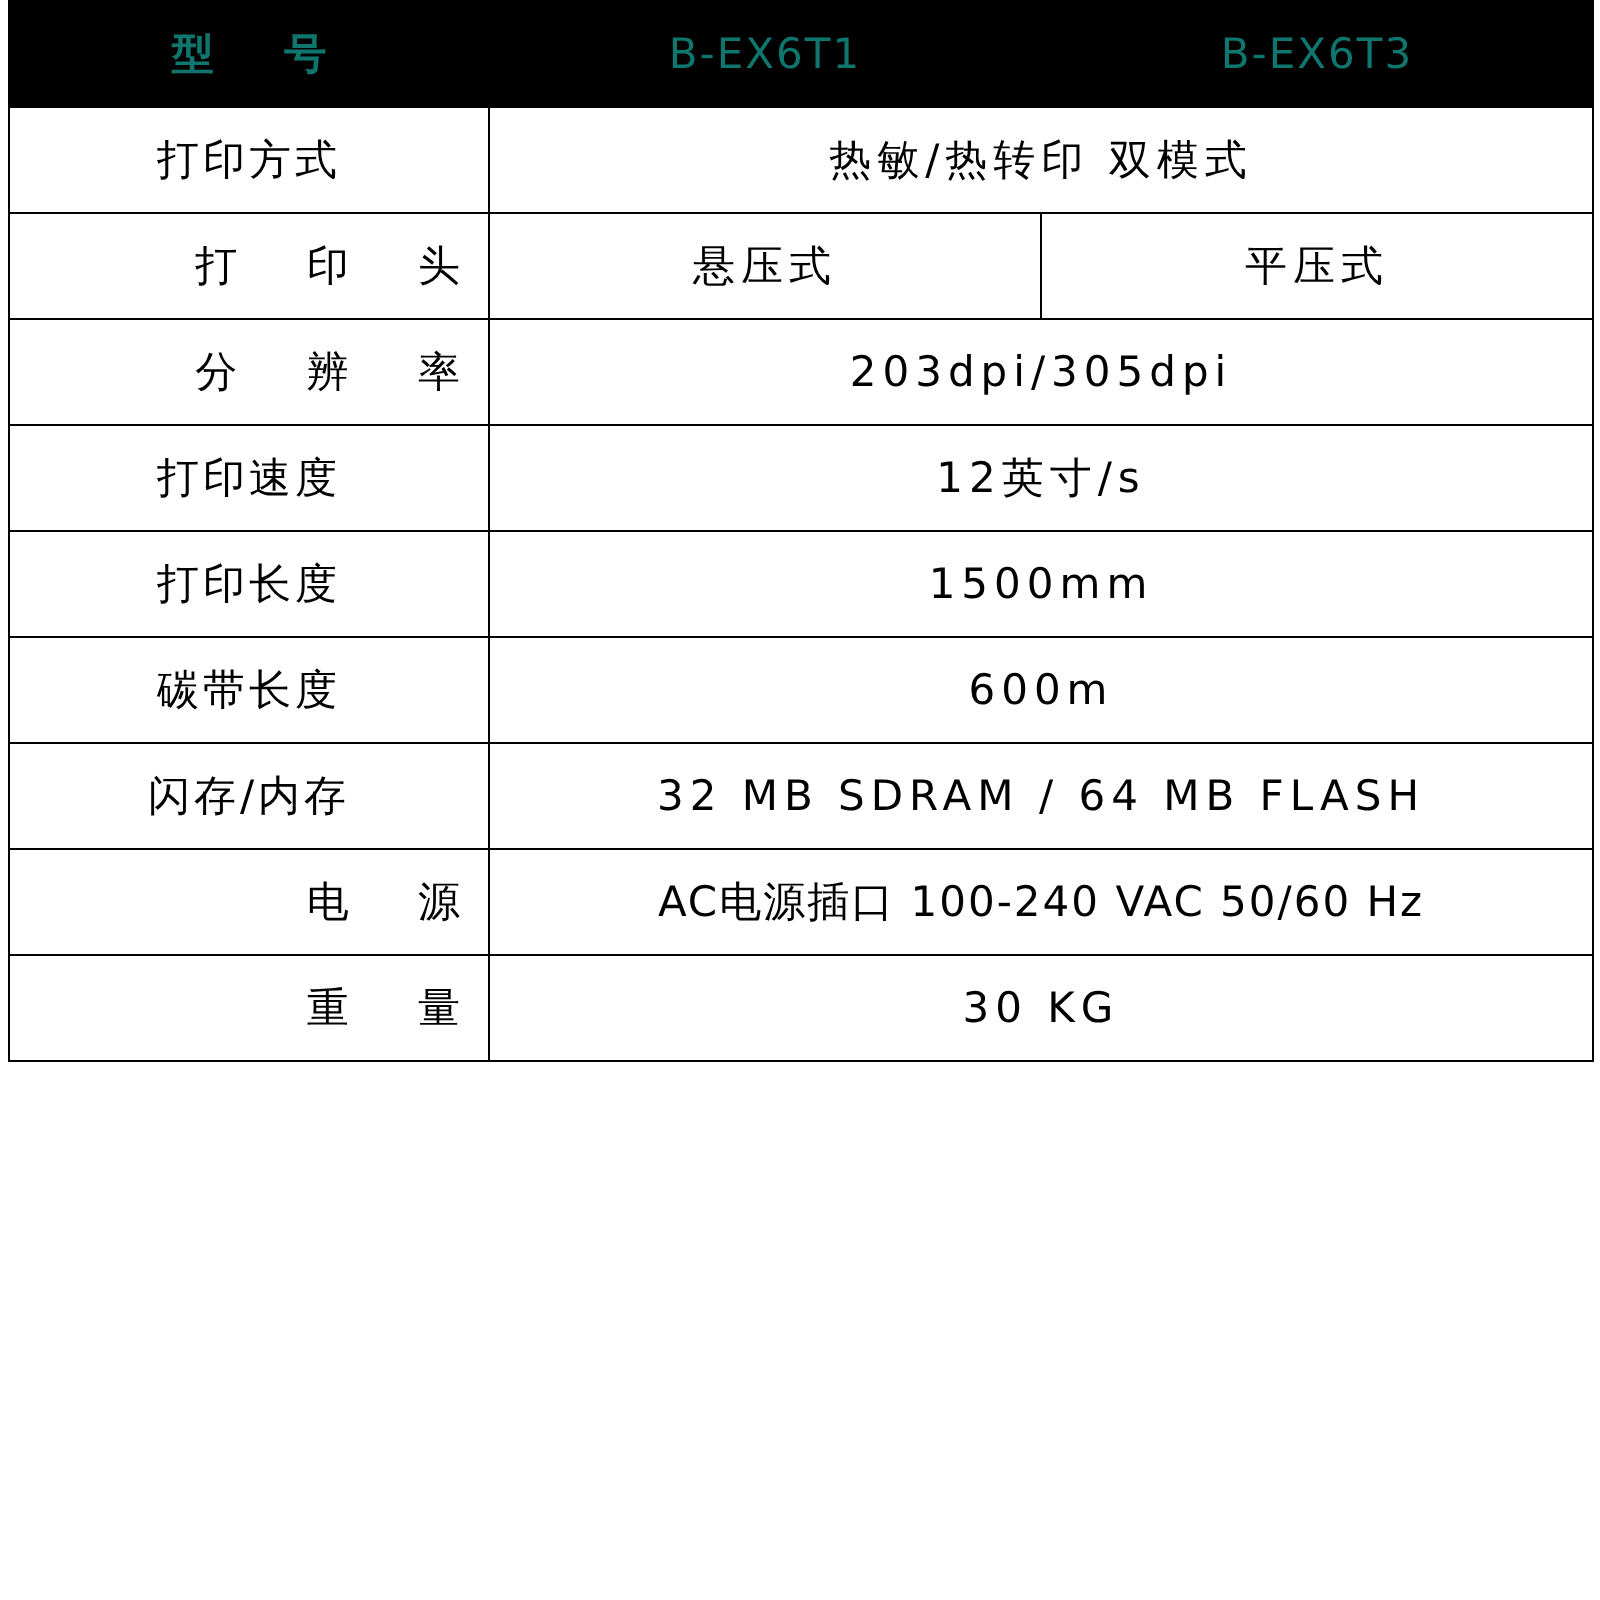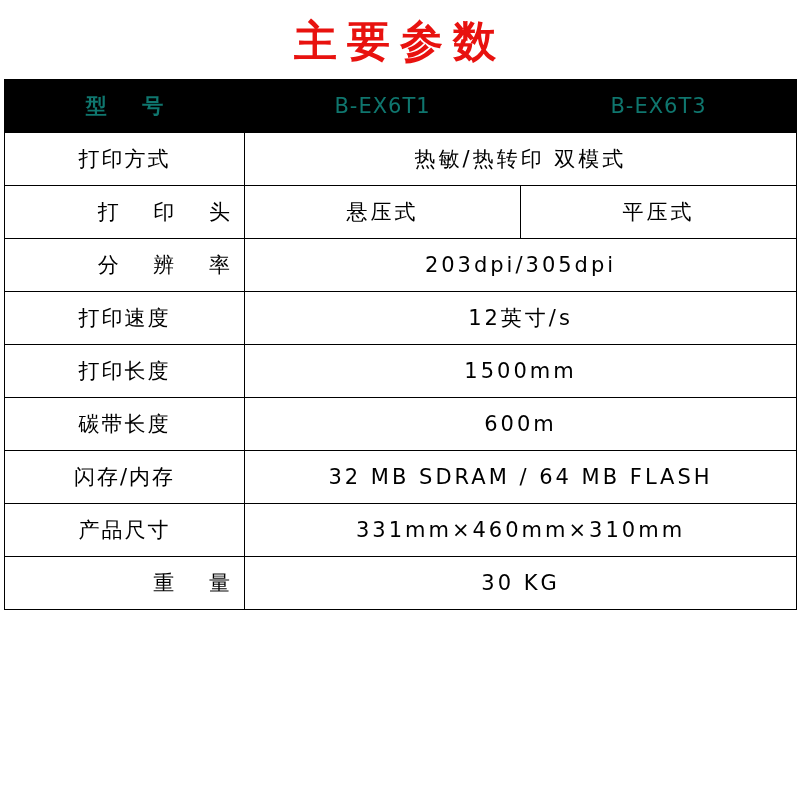--- a/index.html
+++ b/index.html
@@ -77,21 +77,20 @@
   td.value.sp {
     letter-spacing: 3px;
   }
   .nowrap { white-space: nowrap; }
 </style>
 </head>
 <body>
 
 <div class="page">
 
-  <div class="title">主要参数</div>
 
   <table class="spec">
     <colgroup>
       <col style="width:240px">
       <col style="width:276px">
       <col style="width:276px">
     </colgroup>
     <tbody>
       <tr class="headrow">
         <td class="lbl">型  号</td>
@@ -130,25 +129,25 @@
         <td class="label">碳带长度</td>
         <td class="value sp" colspan="2">600m</td>
       </tr>
 
 
       <tr>
         <td class="label">闪存/内存</td>
         <td class="value sp nowrap" colspan="2">32 MB SDRAM / 64 MB FLASH</td>
       </tr>
 
+      <tr>
+        <td class="label wide-sp">电   源</td>
+        <td class="value nowrap" colspan="2">AC电源插口 100-240 VAC  50/60 Hz</td>
+      </tr>
 
-      <tr>
-        <td class="label">产品尺寸</td>
-        <td class="value sp" colspan="2">331mm×460mm×310mm</td>
-      </tr>
 
       <tr>
         <td class="label wide-sp">重   量</td>
         <td class="value sp" colspan="2">30 KG</td>
       </tr>
     </tbody>
   </table>
 
 </div>
 

